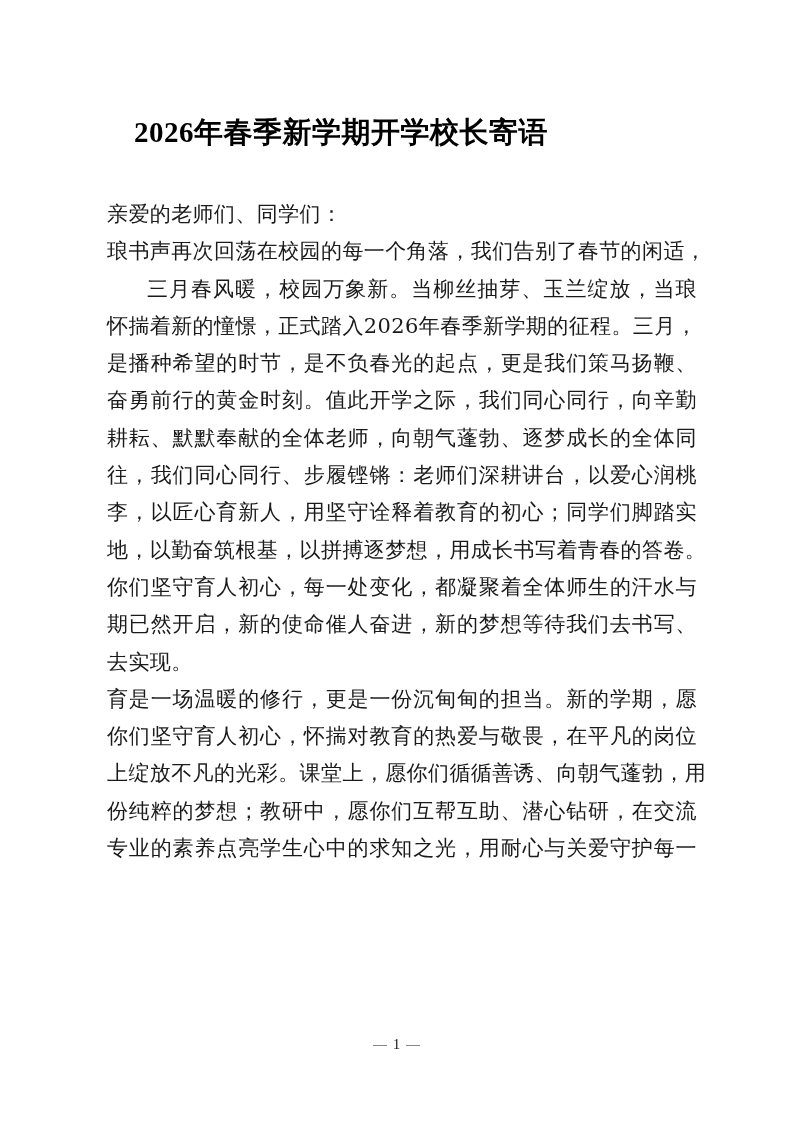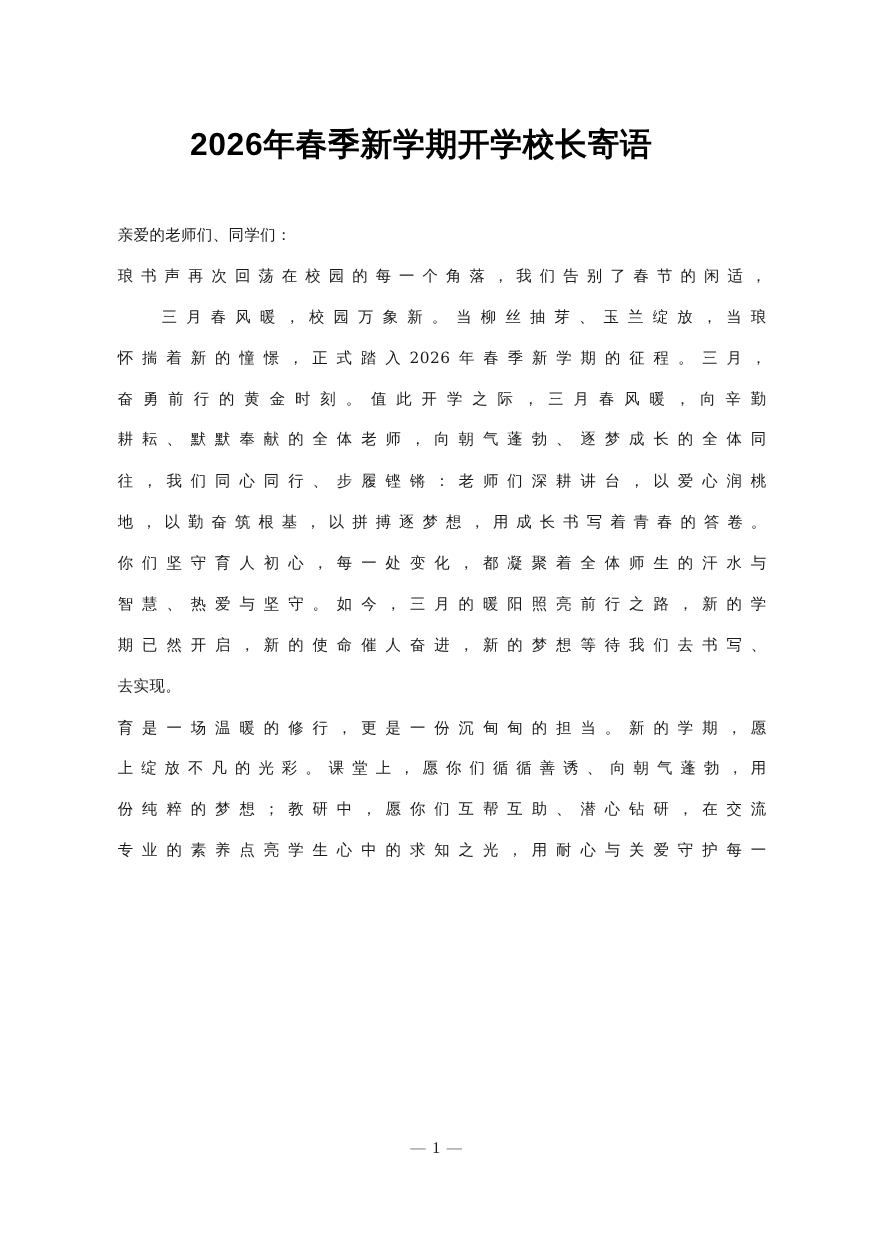--- a/index.html
+++ b/index.html
@@ -21,38 +21,37 @@
       width: 793px;
       height: 1122px;
       background: #ffffff;
     }
     .title {
       position: absolute;
       left: 0;
       width: 682px;
       top: 110px;
       text-align: center;
-      font-family: Liberation Sans, sans-serif;
+      font-family: Liberation Serif, serif;
       font-weight: bold;
       font-size: 29px;
       line-height: 44px;
       color: #000000;
       letter-spacing: 0.5px;
-      padding-left: 42px;
     }
     .body-text {
       position: absolute;
       left: 107px;
       top: 196px;
       width: 590px;
     }
     .line {
       height: 37.3px;
       line-height: 37.3px;
-      font-size: 14px;
+      font-size: 21px;
       white-space: nowrap;
       text-align: justify;
       text-align-last: justify;
       letter-spacing: 0.4px;
       color: #1a1a1a;
     }
     .line.last {
       text-align-last: left;
     }
     .line.indent {
@@ -81,29 +80,31 @@
 <body>
 
 <div class="page">
   <div class="title">2026年春季新学期开学校长寄语</div>
 
   <div class="body-text" id="body-text">
       <div class="line last">亲爱的老师们、同学们：</div>
       <div class="line">琅书声再次回荡在校园的每一个角落，我们告别了春节的闲适，</div>
       <div class="line indent">三月春风暖，校园万象新。当柳丝抽芽、玉兰绽放，当琅</div>
       <div class="line">怀揣着新的憧憬，正式踏入2026年春季新学期的征程。三月，</div>
-      <div class="line">奋勇前行的黄金时刻。值此开学之际，三月春风暖，向辛勤</div>
+      <div class="line">是播种希望的时节，是不负春光的起点，更是我们策马扬鞭、</div>
+      <div class="line">奋勇前行的黄金时刻。值此开学之际，我们同心同行，向辛勤</div>
       <div class="line">耕耘、默默奉献的全体老师，向朝气蓬勃、逐梦成长的全体同</div>
       <div class="line">往，我们同心同行、步履铿锵：老师们深耕讲台，以爱心润桃</div>
+      <div class="line">李，以匠心育新人，用坚守诠释着教育的初心；同学们脚踏实</div>
       <div class="line">地，以勤奋筑根基，以拼搏逐梦想，用成长书写着青春的答卷。</div>
       <div class="line">你们坚守育人初心，每一处变化，都凝聚着全体师生的汗水与</div>
-      <div class="line">智慧、热爱与坚守。如今，三月的暖阳照亮前行之路，新的学</div>
       <div class="line">期已然开启，新的使命催人奋进，新的梦想等待我们去书写、</div>
       <div class="line last">去实现。</div>
       <div class="line">育是一场温暖的修行，更是一份沉甸甸的担当。新的学期，愿</div>
+      <div class="line">你们坚守育人初心，怀揣对教育的热爱与敬畏，在平凡的岗位</div>
       <div class="line">上绽放不凡的光彩。课堂上，愿你们循循善诱、向朝气蓬勃，用</div>
       <div class="line">份纯粹的梦想；教研中，愿你们互帮互助、潜心钻研，在交流</div>
       <div class="line">专业的素养点亮学生心中的求知之光，用耐心与关爱守护每一</div>
     </div>
 
   <div class="page-number">
     <span class="dash"></span><span>1</span><span class="dash"></span>
   </div>
 </div>
 

